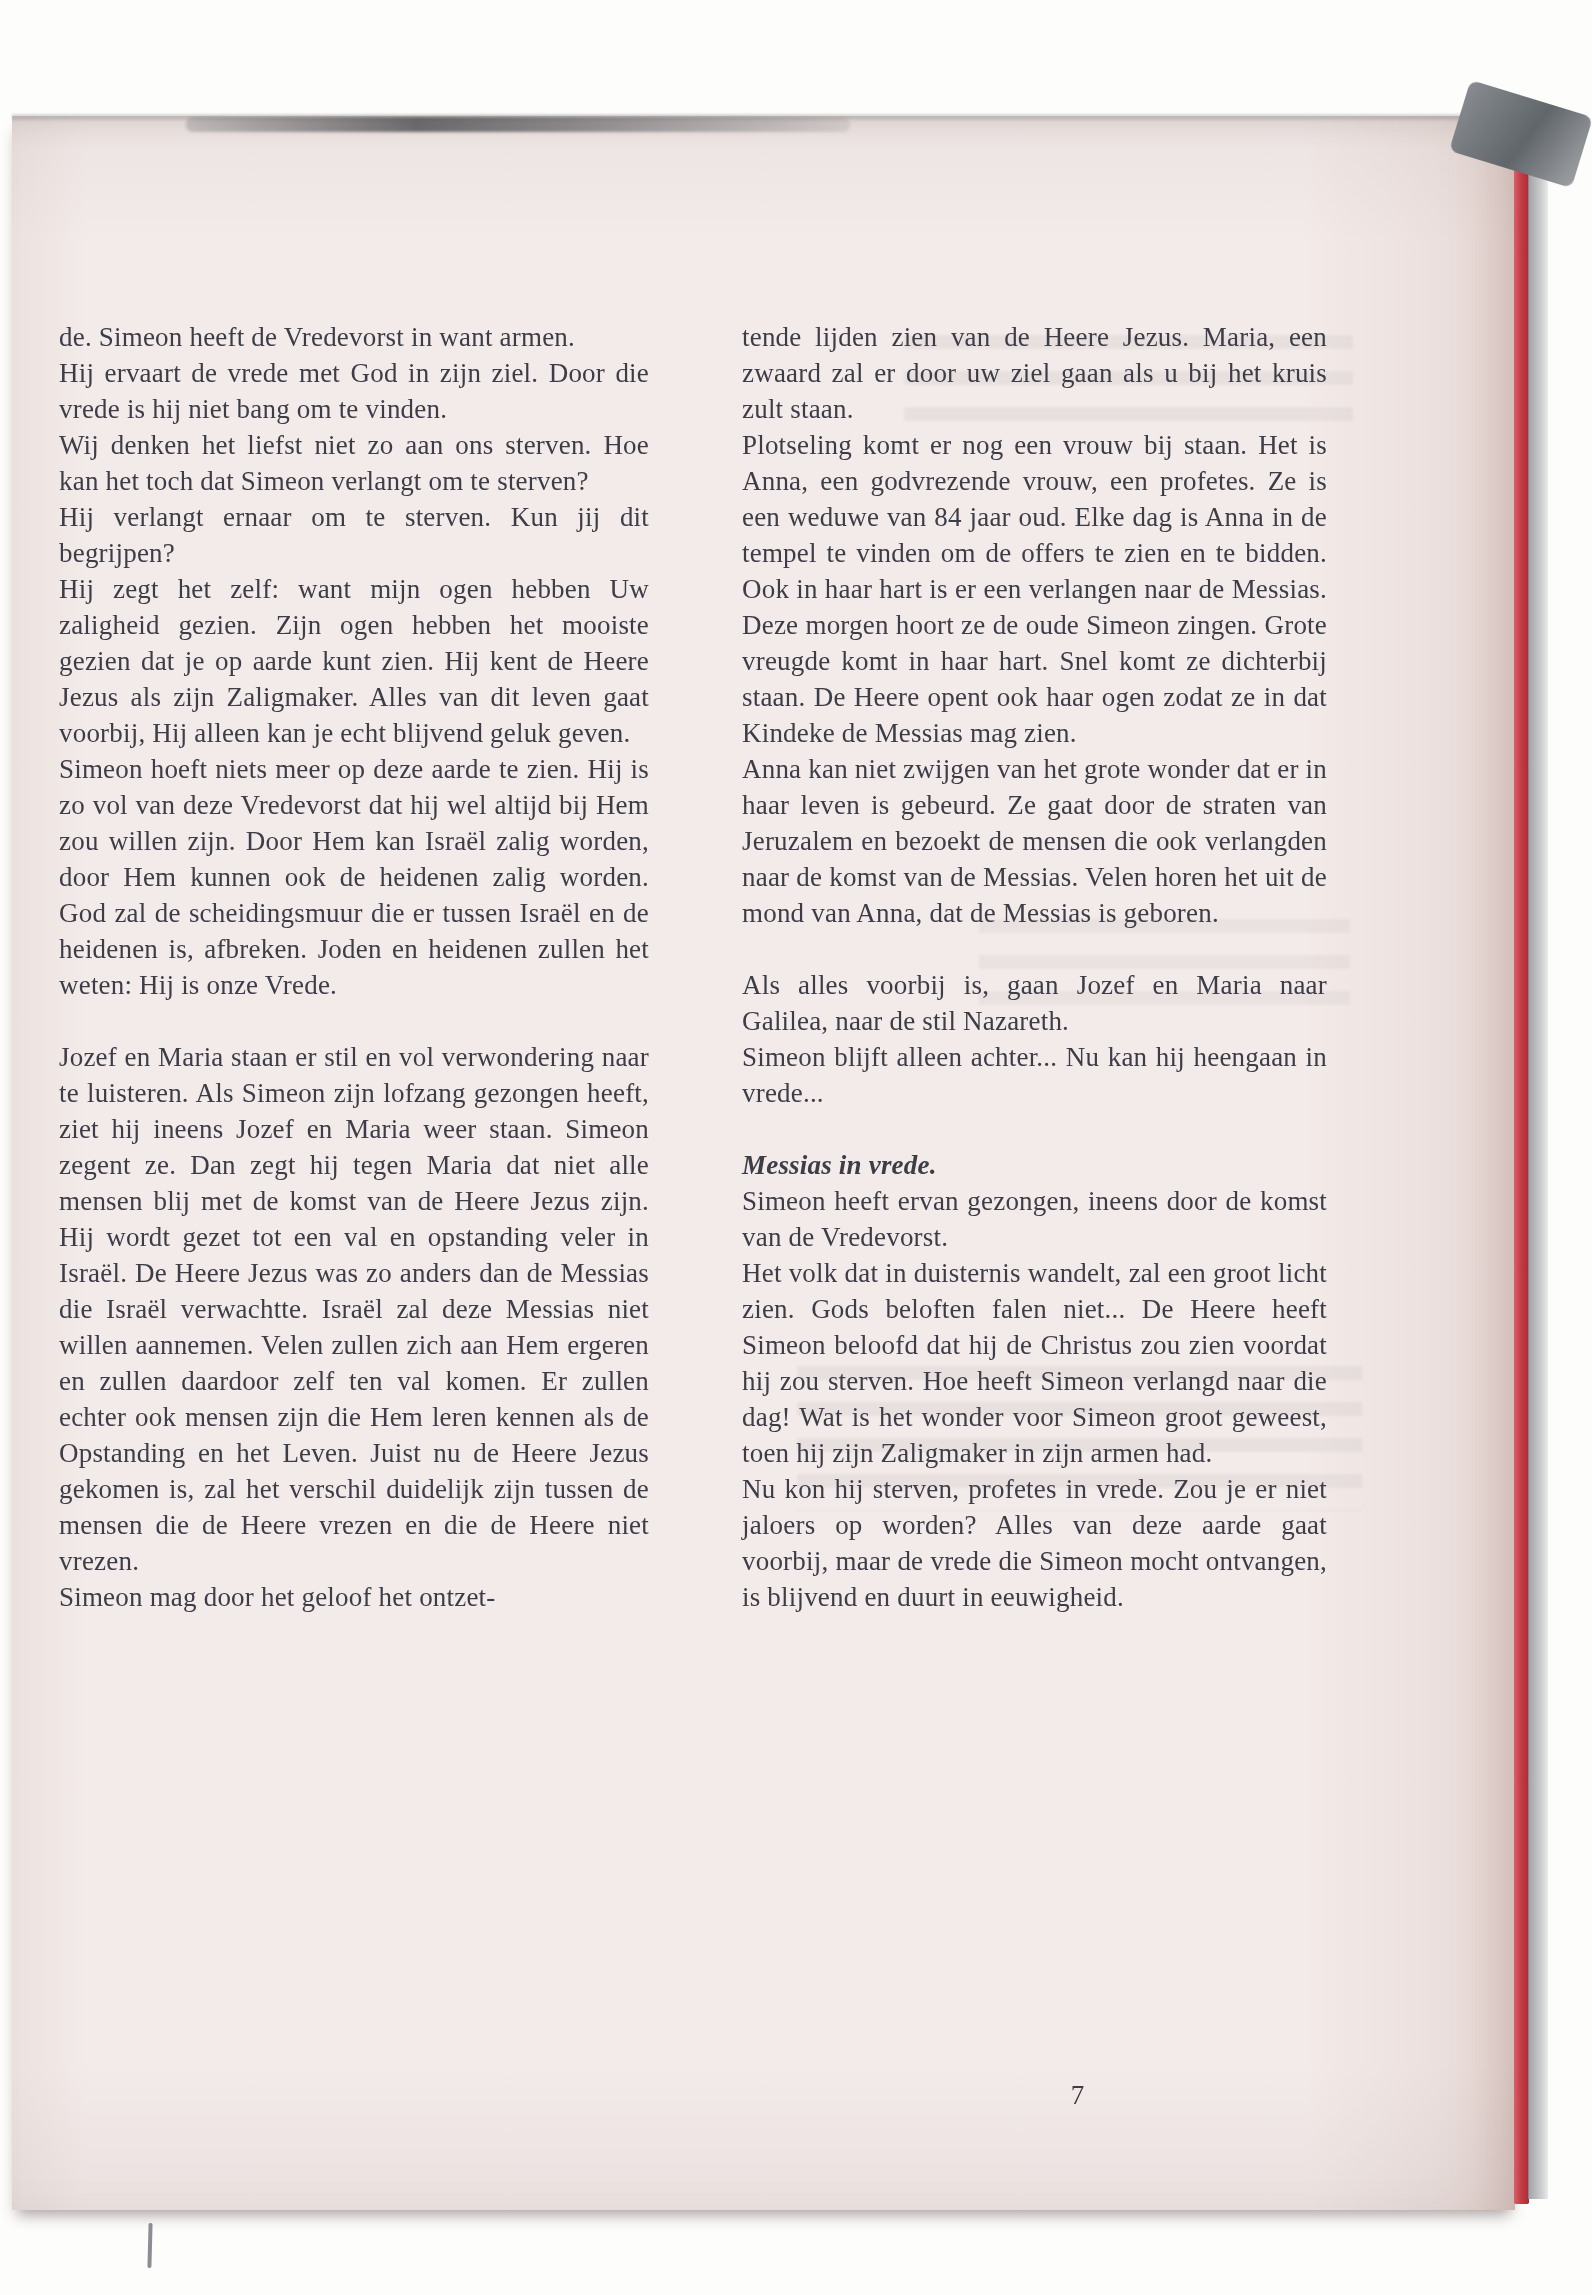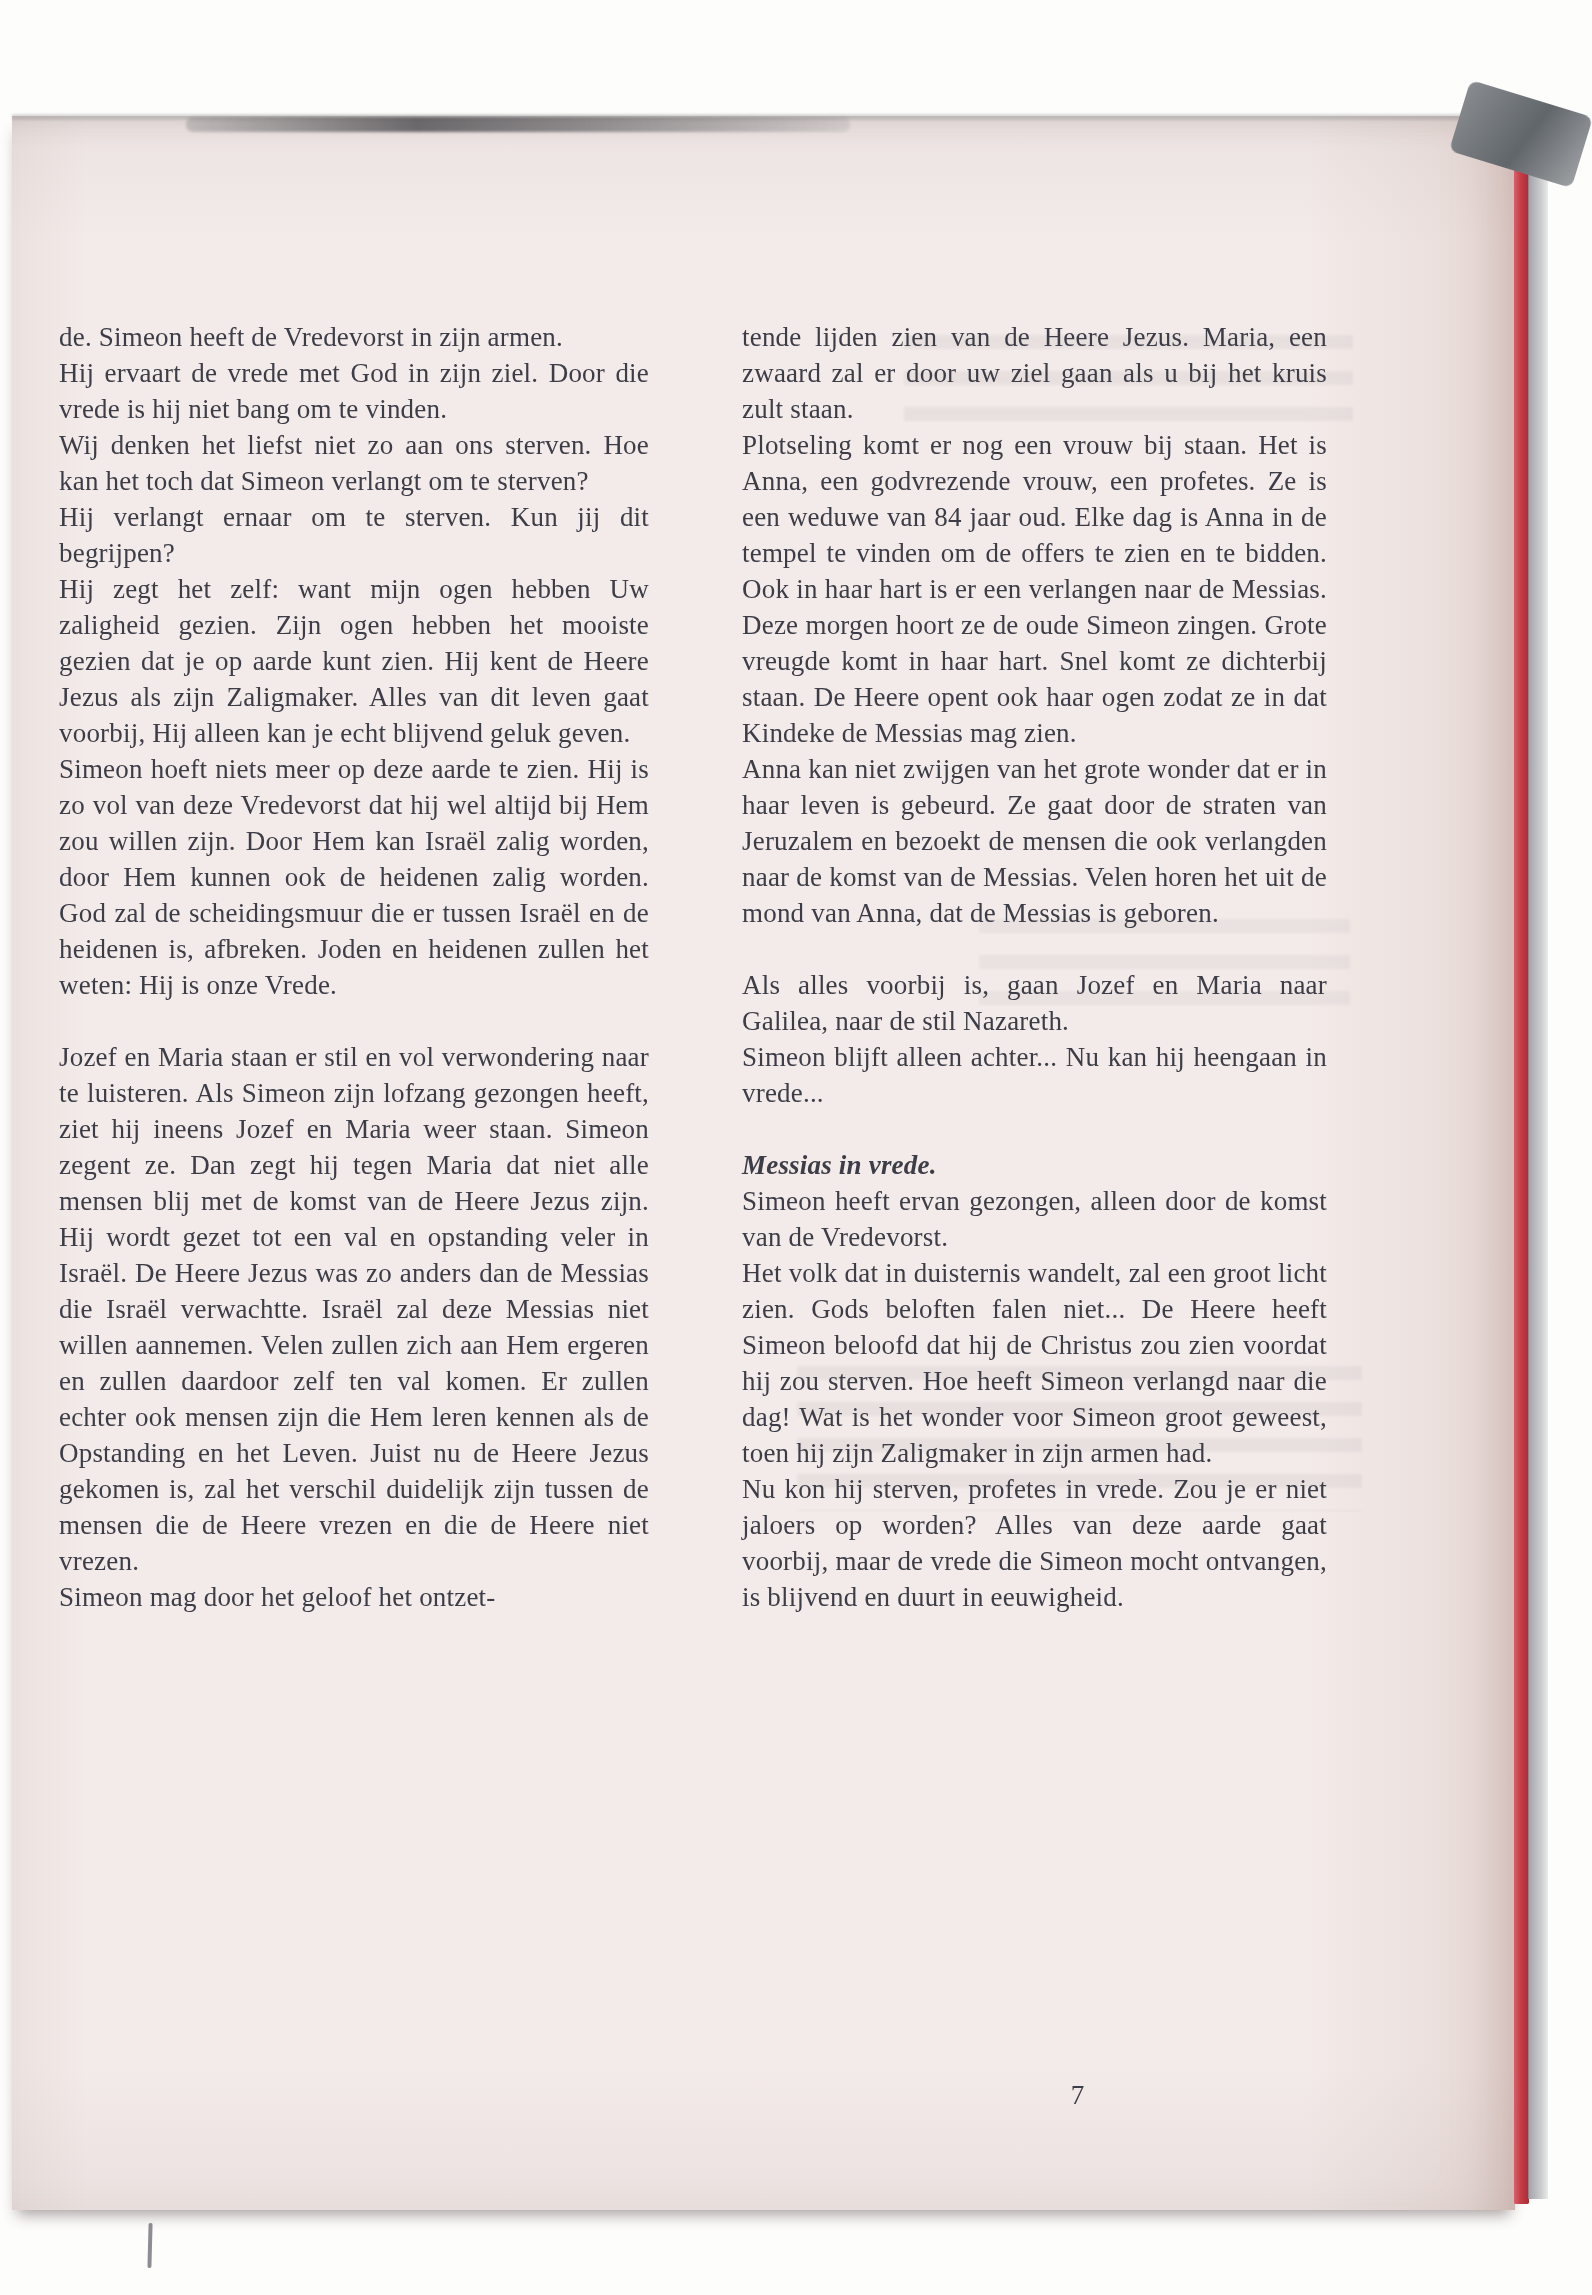--- a/index.html
+++ b/index.html
@@ -76,38 +76,38 @@
 <body>
 
 <div class="scan">
 
   <div class="paper">
     <div class="ghost ghost-1"></div>
     <div class="ghost ghost-2"></div>
     <div class="ghost ghost-3"></div>
 
     <div class="col col-left">
-        <p class="para">de. Simeon heeft de Vredevorst in zijn armen.</p>
+        <p class="para">de. Simeon heeft de Vredevorst in want armen.</p>
         <p class="para">Hij ervaart de vrede met God in zijn ziel. Door die vrede is hij niet bang om te vinden.</p>
         <p class="para">Wij denken het liefst niet zo aan ons sterven. Hoe kan het toch dat Simeon verlangt om te sterven?</p>
         <p class="para">Hij verlangt ernaar om te sterven. Kun jij dit begrijpen?</p>
         <p class="para">Hij zegt het zelf: want mijn ogen hebben Uw zaligheid gezien. Zijn ogen hebben het mooiste gezien dat je op aarde kunt zien. Hij kent de Heere Jezus als zijn Zaligmaker. Alles van dit leven gaat voorbij, Hij alleen kan je echt blijvend geluk geven.</p>
         <p class="para">Simeon hoeft niets meer op deze aarde te zien. Hij is zo vol van deze Vredevorst dat hij wel altijd bij Hem zou willen zijn. Door Hem kan Israël zalig worden, door Hem kunnen ook de heidenen zalig worden. God zal de scheidingsmuur die er tussen Israël en de heidenen is, afbreken. Joden en heidenen zullen het weten: Hij is onze Vrede.</p>
         <p class="para spaced">Jozef en Maria staan er stil en vol verwondering naar te luisteren. Als Simeon zijn lofzang gezongen heeft, ziet hij ineens Jozef en Maria weer staan. Simeon zegent ze. Dan zegt hij tegen Maria dat niet alle mensen blij met de komst van de Heere Jezus zijn. Hij wordt gezet tot een val en opstanding veler in Israël. De Heere Jezus was zo anders dan de Messias die Israël verwachtte. Israël zal deze Messias niet willen aannemen. Velen zullen zich aan Hem ergeren en zullen daardoor zelf ten val komen. Er zullen echter ook mensen zijn die Hem leren kennen als de Opstanding en het Leven. Juist nu de Heere Jezus gekomen is, zal het verschil duidelijk zijn tussen de mensen die de Heere vrezen en die de Heere niet vrezen.</p>
         <p class="para">Simeon mag door het geloof het ontzet-</p>
       </div>
 
     <div class="col col-right">
         <p class="para">tende lijden zien van de Heere Jezus. Maria, een zwaard zal er door uw ziel gaan als u bij het kruis zult staan.</p>
         <p class="para">Plotseling komt er nog een vrouw bij staan. Het is Anna, een godvrezende vrouw, een profetes. Ze is een weduwe van 84 jaar oud. Elke dag is Anna in de tempel te vinden om de offers te zien en te bidden. Ook in haar hart is er een verlangen naar de Messias. Deze morgen hoort ze de oude Simeon zingen. Grote vreugde komt in haar hart. Snel komt ze dichterbij staan. De Heere opent ook haar ogen zodat ze in dat Kindeke de Messias mag zien.</p>
         <p class="para">Anna kan niet zwijgen van het grote wonder dat er in haar leven is gebeurd. Ze gaat door de straten van Jeruzalem en bezoekt de mensen die ook verlangden naar de komst van de Messias. Velen horen het uit de mond van Anna, dat de Messias is geboren.</p>
         <p class="para spaced">Als alles voorbij is, gaan Jozef en Maria naar Galilea, naar de stil Nazareth.</p>
         <p class="para">Simeon blijft alleen achter... Nu kan hij heengaan in vrede...</p>
         <p class="para spaced heading">Messias in vrede.</p>
-        <p class="para">Simeon heeft ervan gezongen, alleen door de komst van de Vredevorst.</p>
+        <p class="para">Simeon heeft ervan gezongen, ineens door de komst van de Vredevorst.</p>
         <p class="para">Het volk dat in duisternis wandelt, zal een groot licht zien. Gods beloften falen niet... De Heere heeft Simeon beloofd dat hij de Christus zou zien voordat hij zou sterven. Hoe heeft Simeon verlangd naar die dag! Wat is het wonder voor Simeon groot geweest, toen hij zijn Zaligmaker in zijn armen had.</p>
         <p class="para">Nu kon hij sterven, profetes in vrede. Zou je er niet jaloers op worden? Alles van deze aarde gaat voorbij, maar de vrede die Simeon mocht ontvangen, is blijvend en duurt in eeuwigheid.</p>
       </div>
 
     <div class="page-number">7</div>
   </div>
 
   <div class="top-streak"></div>
   <div class="top-smudge"></div>
   <div class="binding-red"></div>

